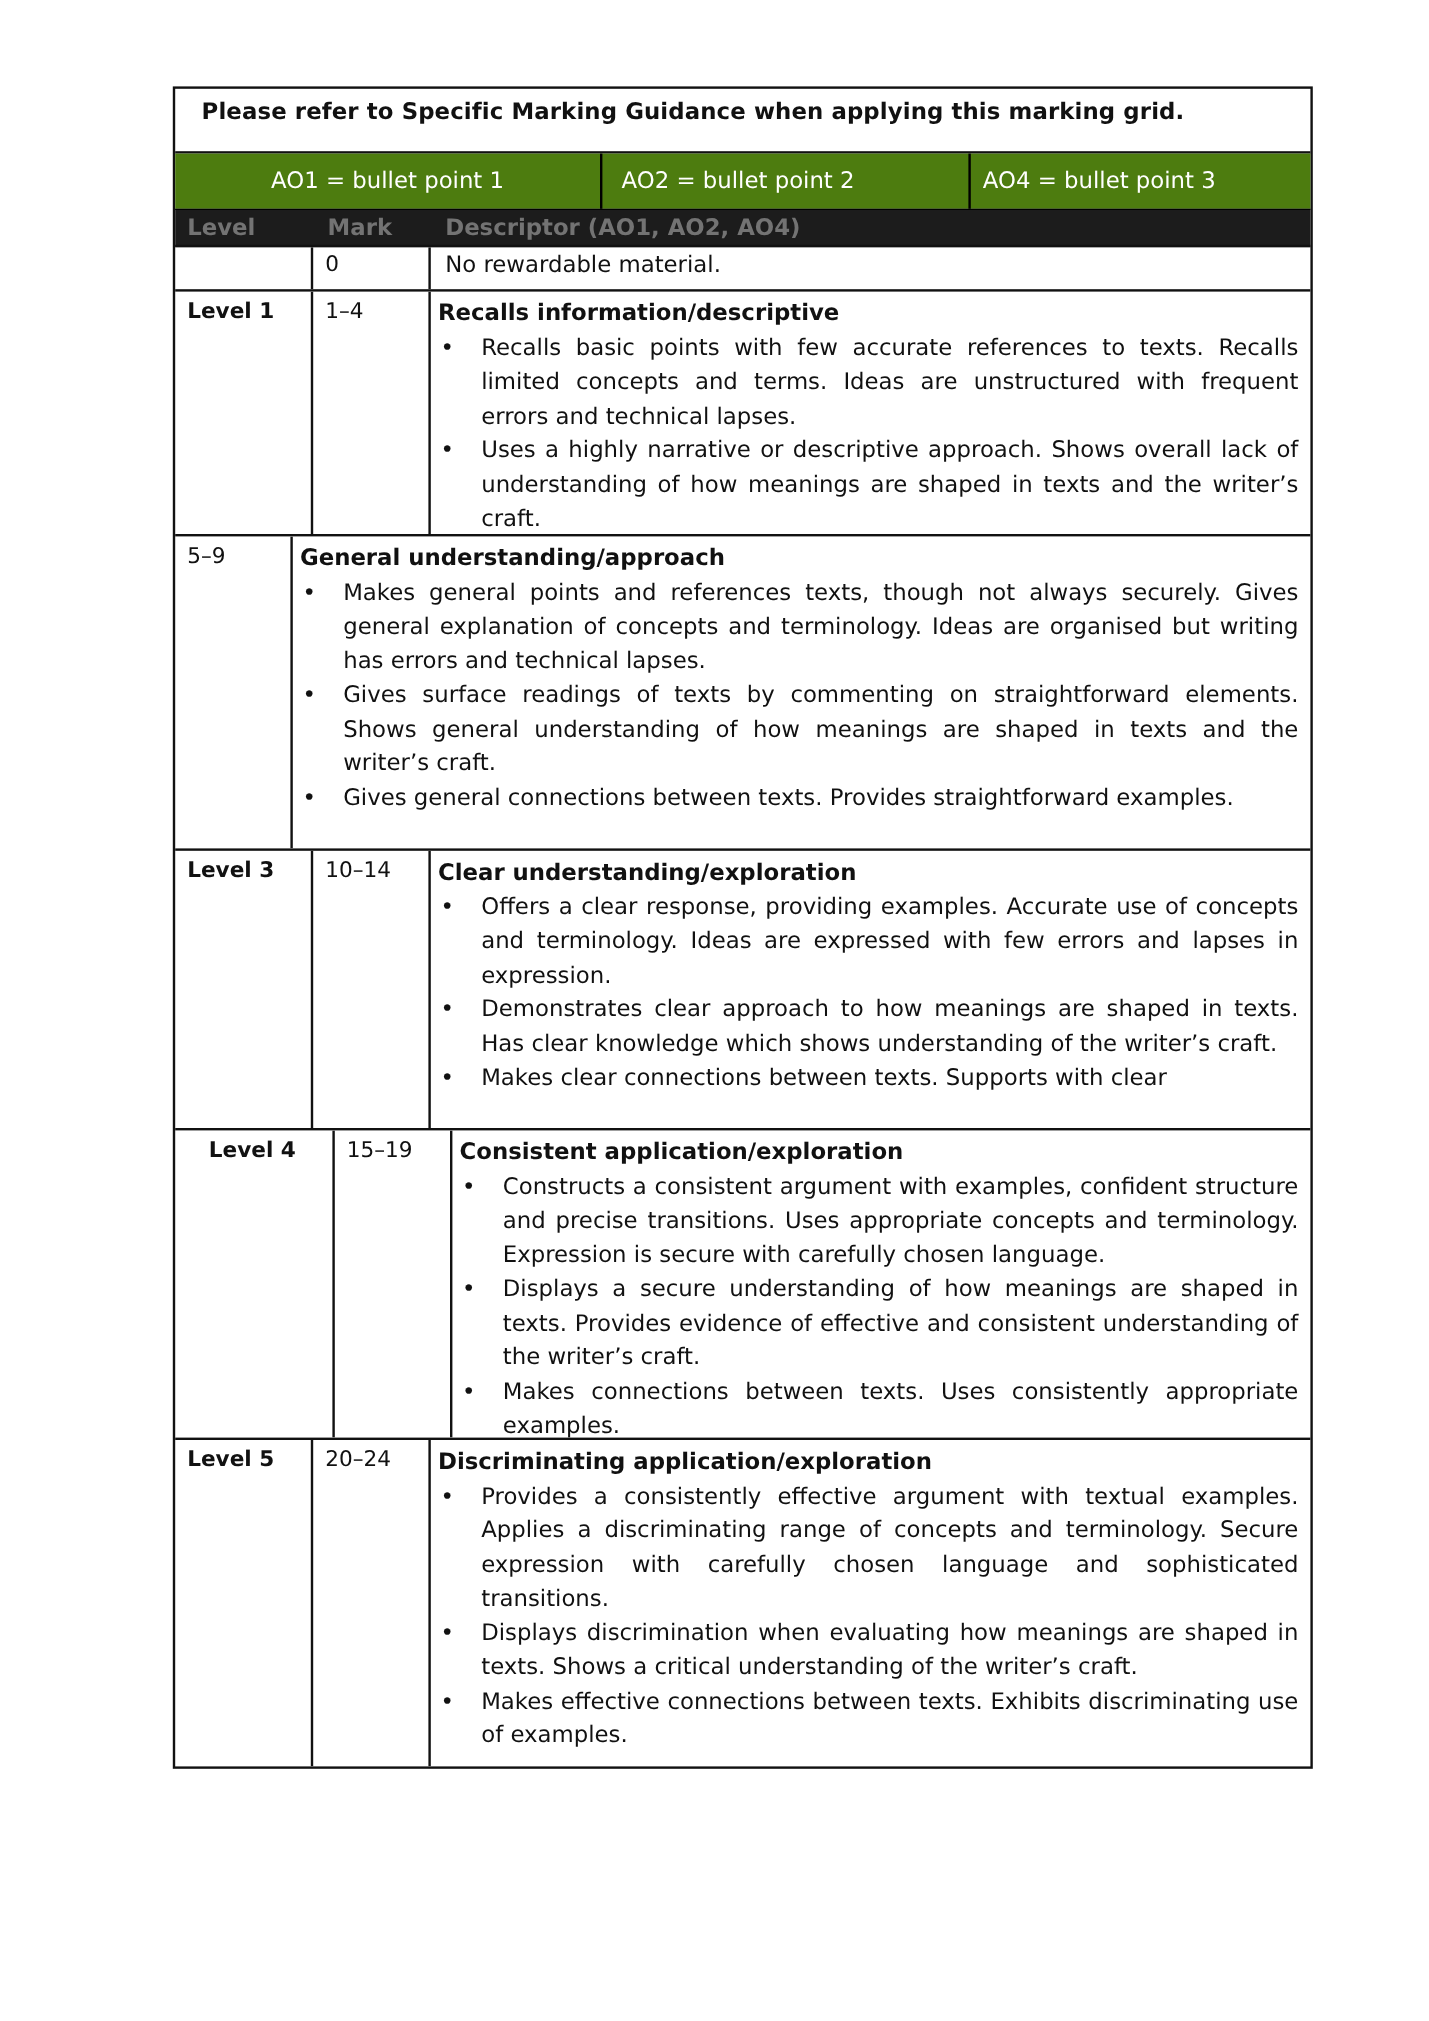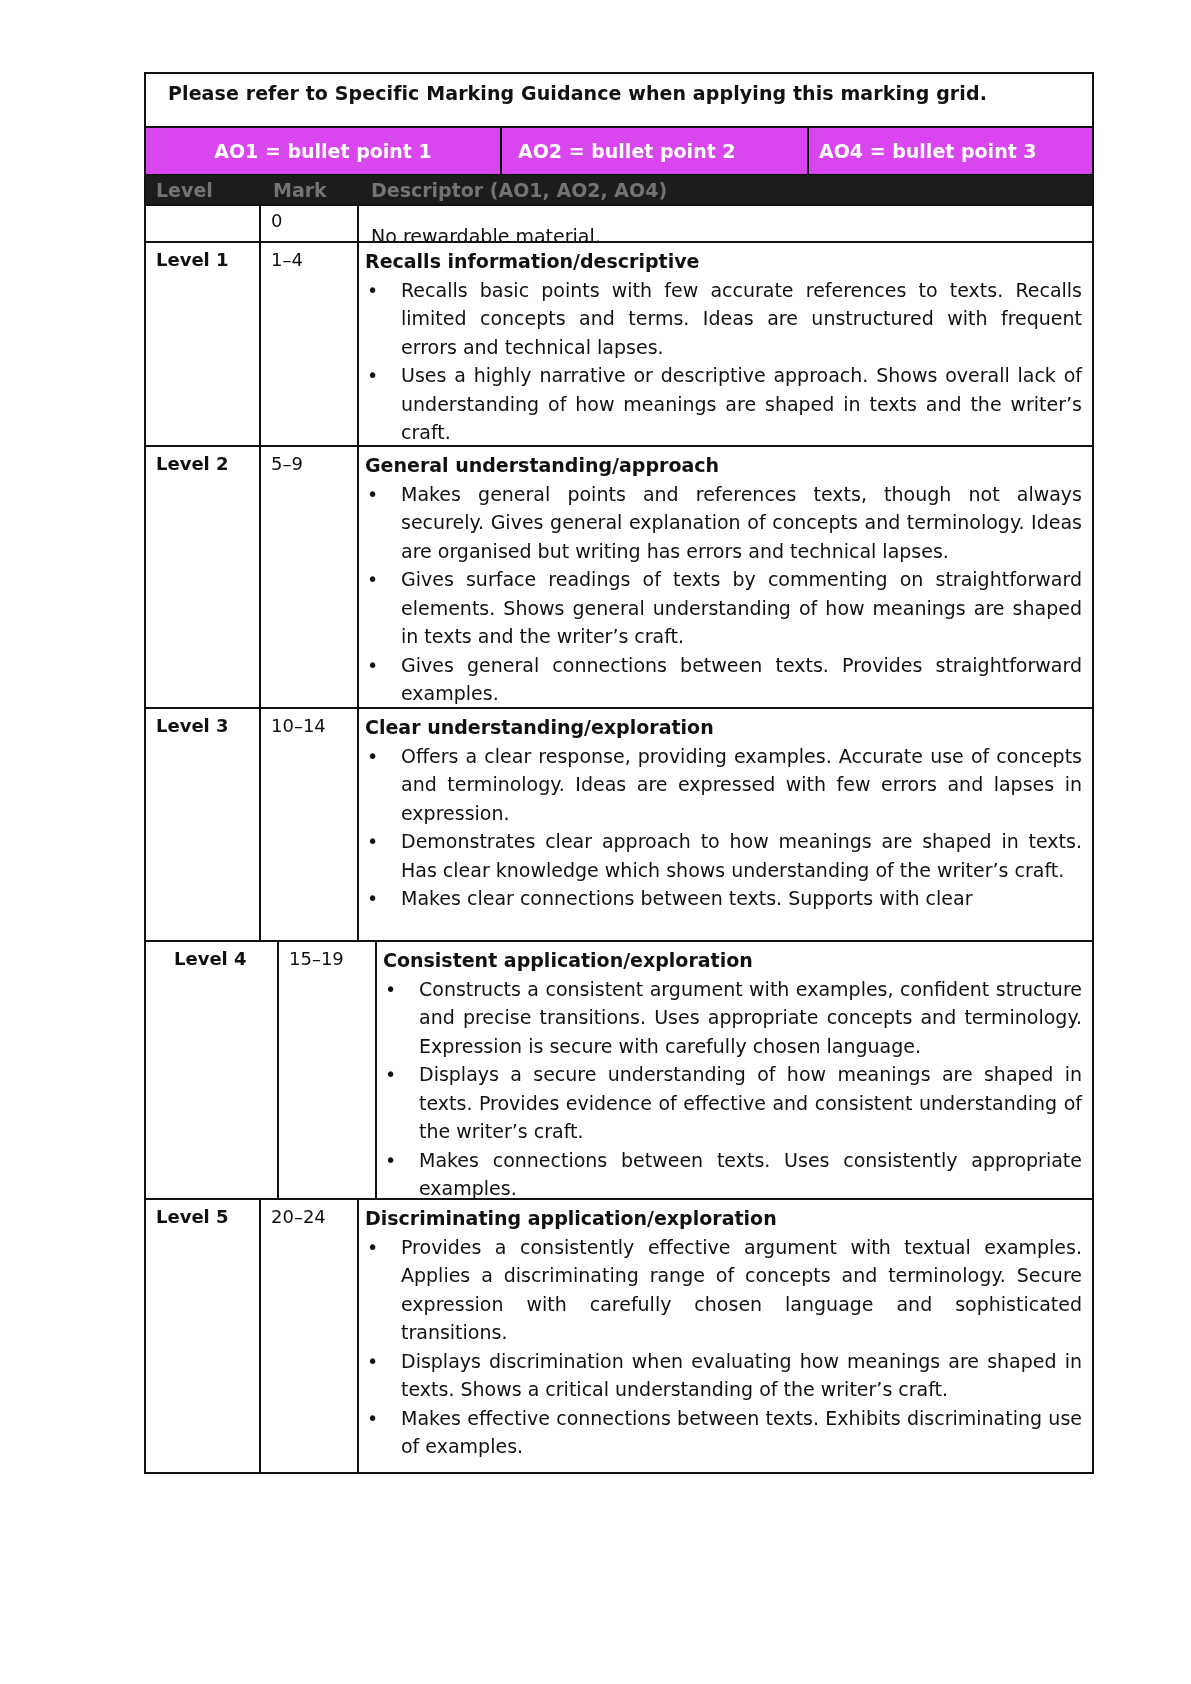--- a/index.html
+++ b/index.html
@@ -1,39 +1,39 @@
 <!DOCTYPE html>
 <html><head>
 <meta charset="utf-8">
 <style>
   html, body { margin:0; padding:0; background:#ffffff; }
   body { width:1191px; height:1684px; position:relative; font-family:"DejaVu Sans", sans-serif; color:#111; }
   .grid { position:absolute; left:144px; top:72px; width:950px; border:2px solid #111; box-sizing:border-box; }
   .title-row { height:54px; border-bottom:2px solid #111; box-sizing:border-box; padding:8px 0 0 22px; font-weight:bold; font-size:19px; letter-spacing:0.1px; }
-  .ao-row { display:flex; background:#d946ef; color:#fff; height:46px; font-weight:bold; font-size:19px; }
+  .ao-row { display:flex; background:#4d7c0f; color:#fff; height:46px; font-weight:normal; font-size:19px; }
   .ao-cell { display:flex; align-items:center; box-sizing:border-box; }
   .ao-cell.c1 { width:356px; justify-content:center; border-right:2px solid #000; }
   .ao-cell.c2 { width:307px; padding-left:16px; border-right:2px solid #000; }
   .ao-cell.c3 { flex:1; padding-left:10px; }
   .hdr-row { display:flex; background:#1c1c1c; color:#737373; height:32px; font-weight:bold; font-size:19px; border-top:1px solid #000; border-bottom:2px solid #111; box-sizing:border-box; align-items:center; }
   .hdr-row .h-level { width:115px; padding-left:10px; box-sizing:border-box; }
   .hdr-row .h-mark { width:98px; padding-left:12px; box-sizing:border-box; }
   .hdr-row .h-desc { flex:1; padding-left:12px; }
   .row { display:flex; border-bottom:2px solid #111; box-sizing:border-box; overflow:hidden; }
   .row:last-child { border-bottom:none; }
   .cell-level { width:115px; border-right:2px solid #111; box-sizing:border-box; padding:6px 0 0 10px; font-weight:bold; font-size:18px; }
   .cell-mark { width:98px; border-right:2px solid #111; box-sizing:border-box; padding:6px 0 0 10px; font-size:18px; }
   .cell-desc { flex:1; box-sizing:border-box; padding:4px 10px 0 6px; font-size:19px; line-height:28.5px; overflow:hidden; }
   .desc-title { font-weight:bold; }
   .bullets { list-style:none; margin:0; padding:0; }
   .bullets li { position:relative; padding-left:36px; text-align:justify; }
   .bullets li .dot { position:absolute; left:2px; top:0; }
   .row0 .cell-level, .row0 .cell-mark { padding-top:4px; }
   .row0 .cell-mark { font-weight:normal; }
-  .row0 .cell-desc { padding-left:12px; padding-top:16px; }
+  .row0 .cell-desc { padding-left:12px; padding-top:1px; }
 </style>
 </head>
 <body>
 
 <div class="grid">
   <div class="title-row">
     <span>Please refer to Specific Marking Guidance when applying this marking grid.</span>
   </div>
 
   <div class="ao-row">
@@ -61,21 +61,20 @@
       <div class="desc-title">Recalls information/descriptive</div>
       <ul class="bullets">
         <li><span class="dot">•</span><span>Recalls basic points with few accurate references to texts. Recalls limited concepts and terms. Ideas are unstructured with frequent errors and technical lapses.</span></li>
         <li><span class="dot">•</span><span>Uses a highly narrative or descriptive approach. Shows overall lack of understanding of how meanings are shaped in texts and the writer’s craft.</span></li>
         <li><span class="dot">•</span><span>Has limited awareness of connections between texts. Describes the</span></li>
       </ul>
     </div>
   </div>
 
   <div class="row" style="height:262px;">
-    <div class="cell-level">Level 2</div>
     <div class="cell-mark">5–9</div>
     <div class="cell-desc">
       <div class="desc-title">General understanding/approach</div>
       <ul class="bullets">
         <li><span class="dot">•</span><span>Makes general points and references texts, though not always securely. Gives general explanation of concepts and terminology. Ideas are organised but writing has errors and technical lapses.</span></li>
         <li><span class="dot">•</span><span>Gives surface readings of texts by commenting on straightforward elements. Shows general understanding of how meanings are shaped in texts and the writer’s craft.</span></li>
         <li><span class="dot">•</span><span>Gives general connections between texts. Provides straightforward examples.</span></li>
       </ul>
     </div>
   </div>

